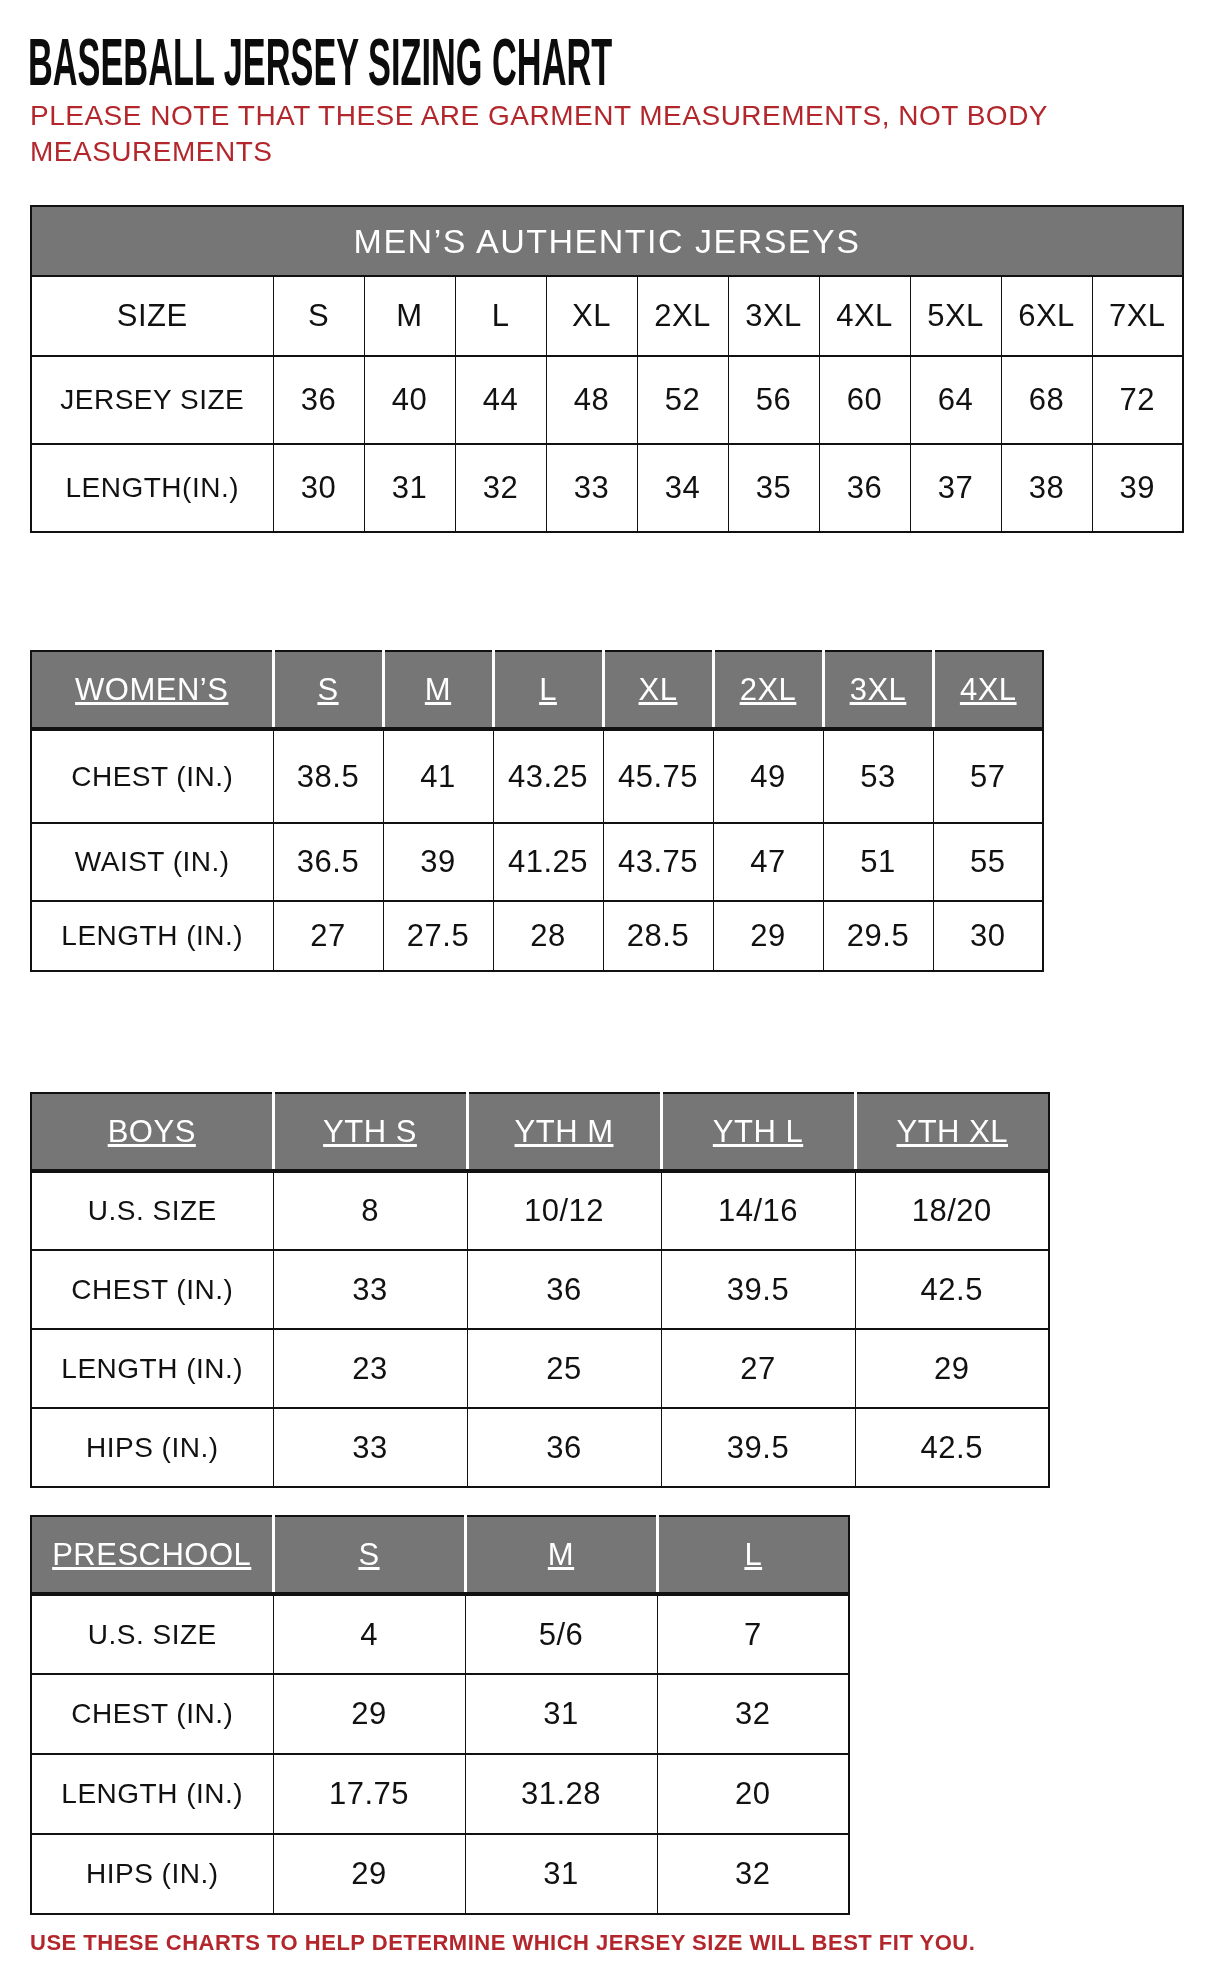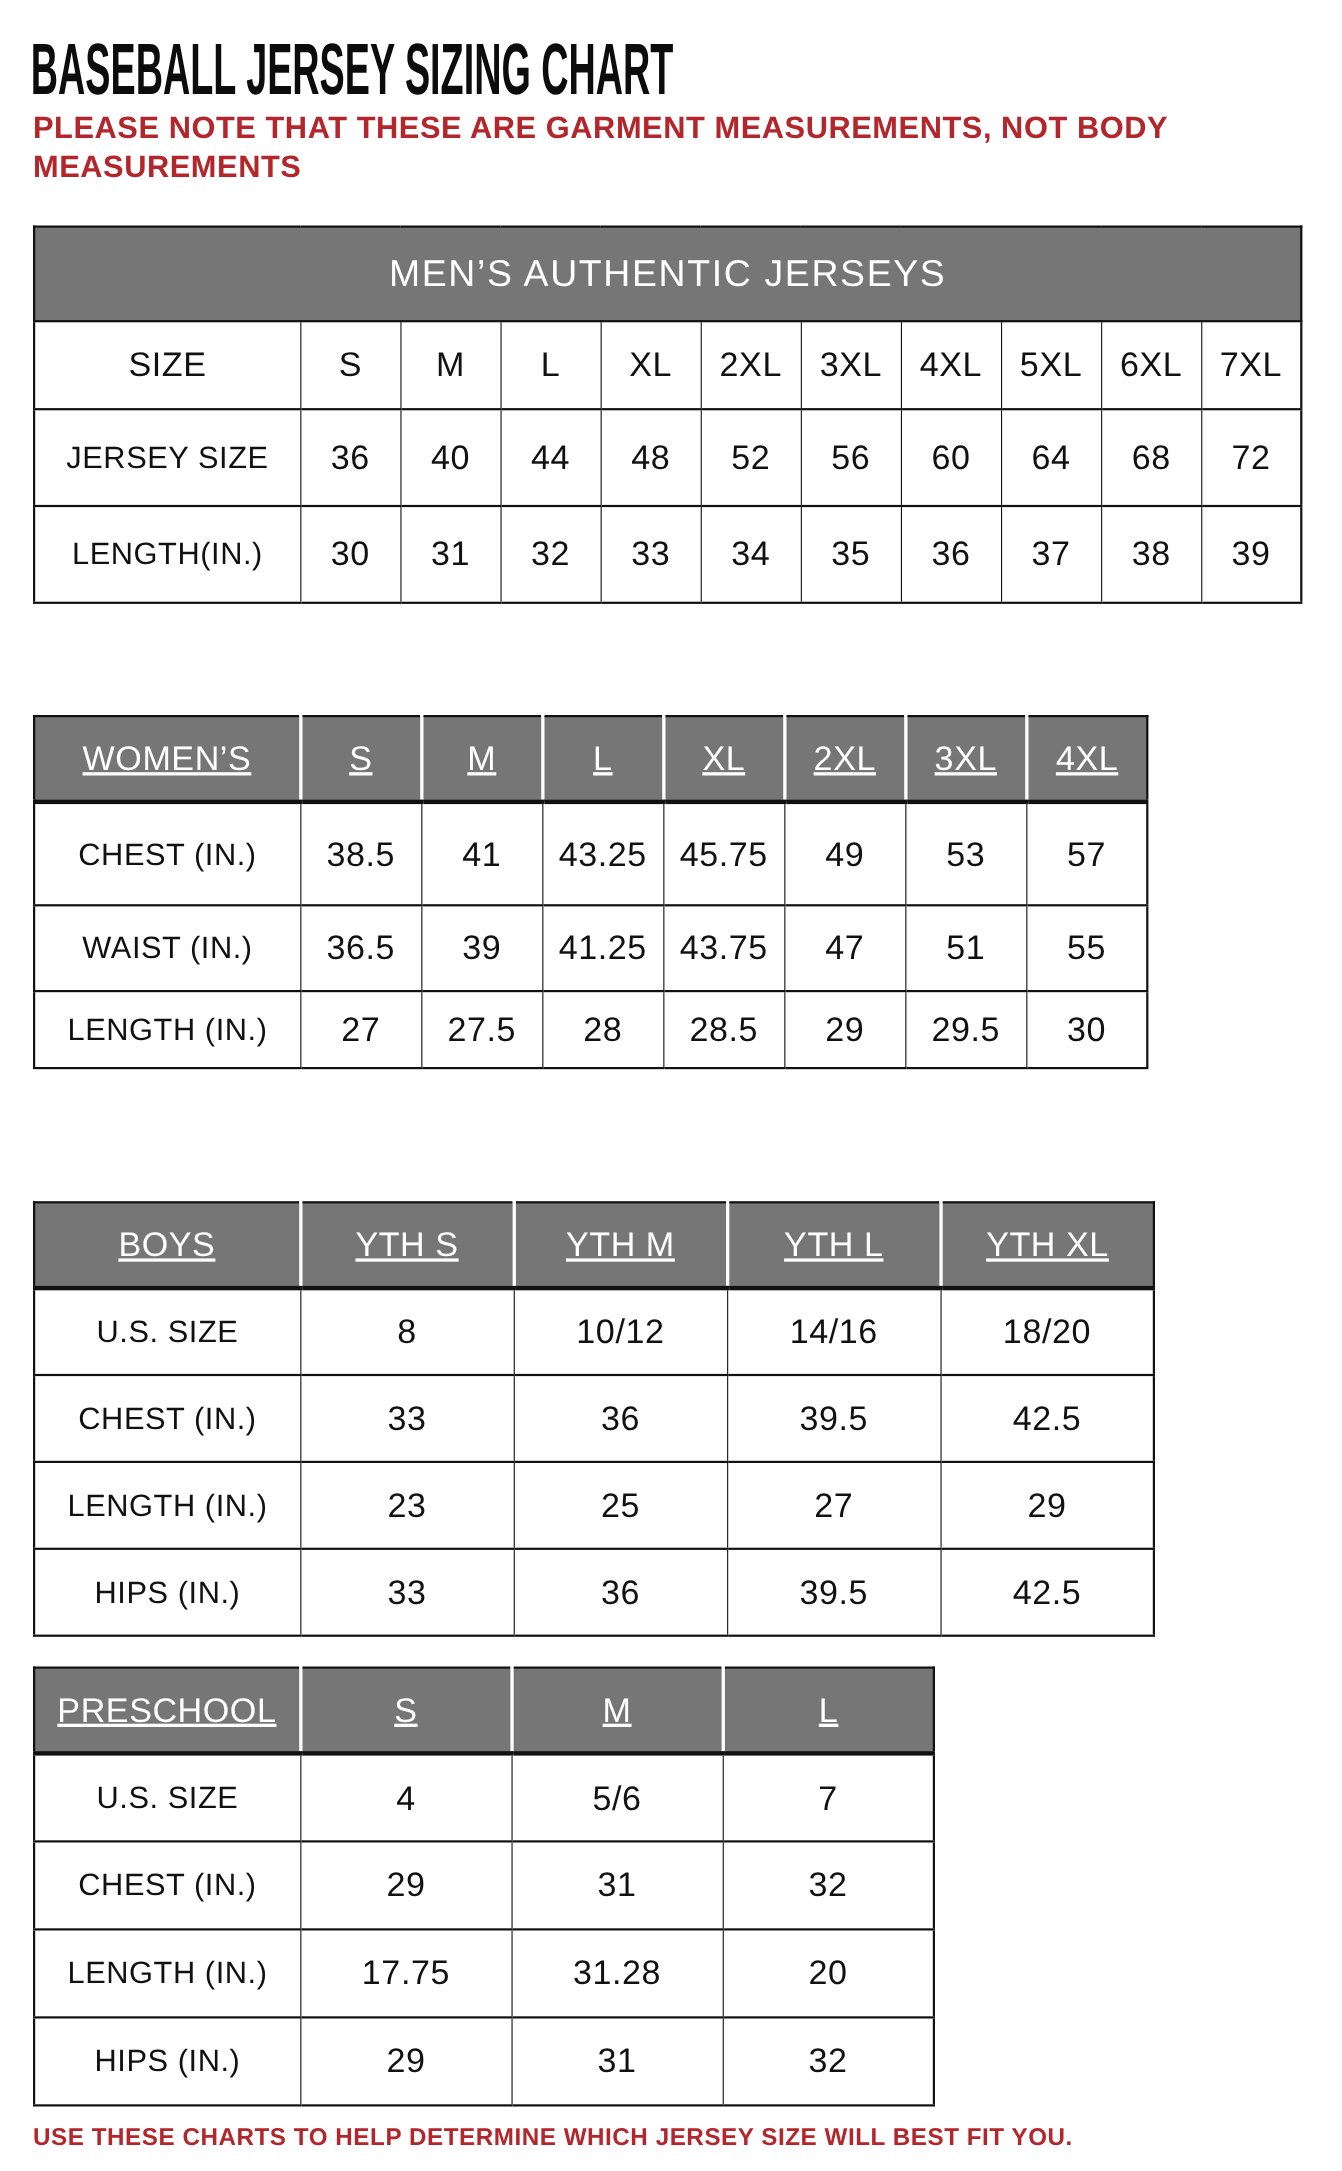--- a/index.html
+++ b/index.html
@@ -19,42 +19,42 @@
 
   .title{
     position:absolute;left:28px;top:24px;
     font-size:66px;font-weight:bold;color:#0c0c0c;
     letter-spacing:0px;white-space:nowrap;
     transform:scaleX(0.52);transform-origin:left top;
   }
 
   .note{
     position:absolute;left:30px;top:98px;
-    color:var(--red);font-size:28px;font-weight:bold;
+    color:var(--red);font-size:28px;font-weight:normal;
     line-height:36px;letter-spacing:0.5px;white-space:nowrap;
   }
 
   .table-section{position:absolute;left:30px;}
   .section-mens{top:205px;}
   .section-womens{top:650px;}
   .section-boys{top:1092px;}
   .section-preschool{top:1515px;}
 
   .sizing-table{
     border-collapse:collapse;table-layout:fixed;background:#fff;
     border:2px solid var(--ink);
   }
   .sizing-table td{
     border:1px solid var(--ink);
     border-top-width:2px;border-bottom-width:2px;
     text-align:center;vertical-align:middle;padding:0;
     color:var(--ink);letter-spacing:0.5px;
   }
 
-  .banner-row{height:86px;padding-left:28px;}
+  .banner-row{height:70px;padding-left:28px;}
   .banner-row td{
     background:var(--gray);color:#ffffff;
     font-size:34px;letter-spacing:1.5px;
     border:2px solid var(--ink);
   }
 
   .header-row{height:78px;}
   .plain-header td{font-size:31px;}
   .gray-header td{
     background:var(--gray);color:#ffffff;font-size:31px;

